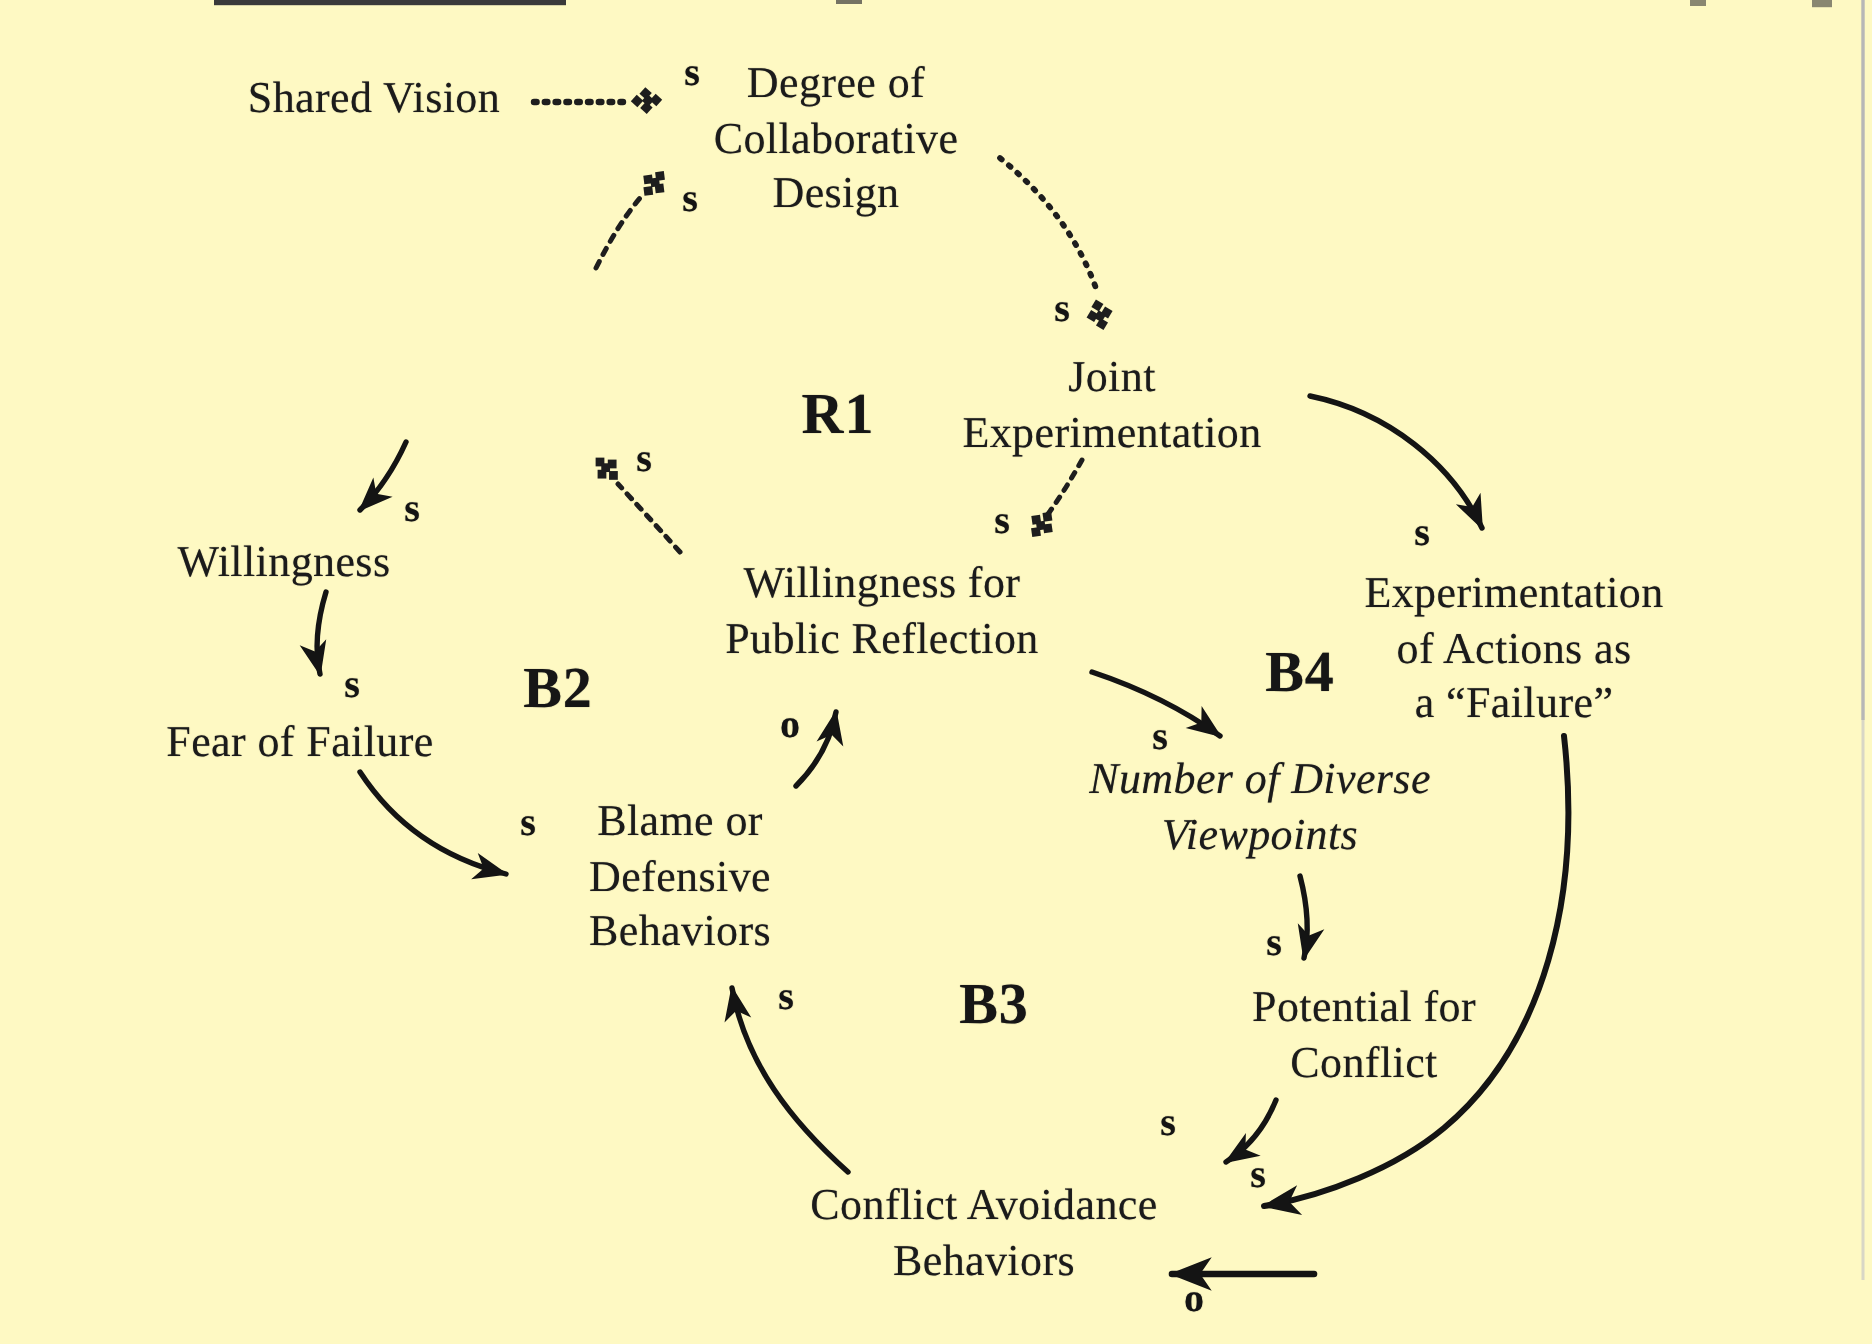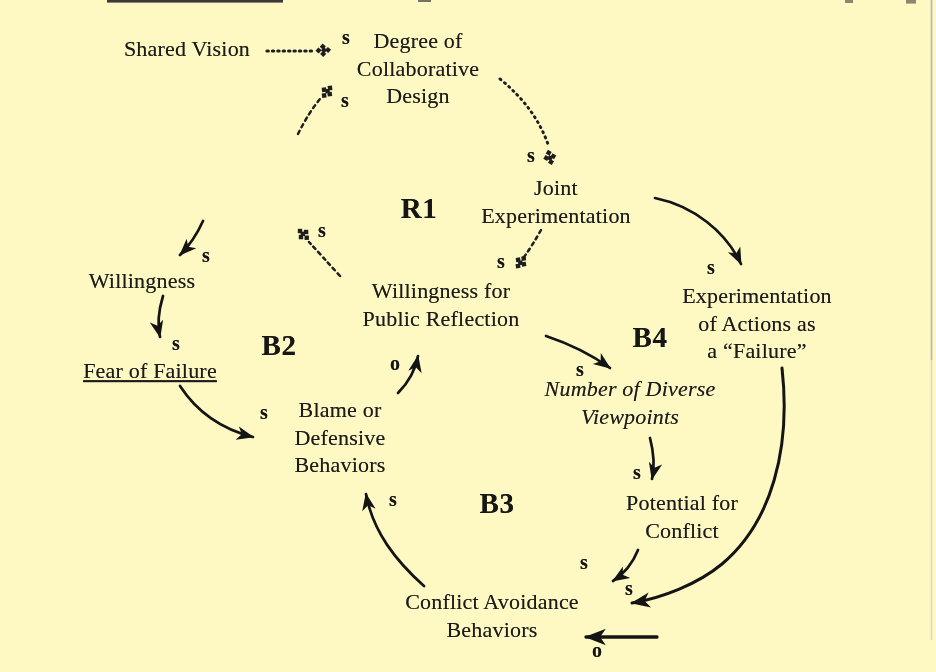--- a/index.html
+++ b/index.html
@@ -87,21 +87,21 @@
     </g>
   </svg>
 
   <div class="node" style="left:187px;top:49px;">Shared Vision</div>
   <div class="node" style="left:418px;top:69px;text-align:center;">Degree of
 Collaborative
 Design</div>
   <div class="node" style="left:556px;top:202px;">Joint
 Experimentation</div>
   <div class="node" style="left:142px;top:281px;">Willingness</div>
-  <div class="node" style="left:150px;top:371px;text-decoration:underline;">Fear of Failure</div>
+  <div class="node" style="left:150px;top:371px;">Fear of Failure</div>
   <div class="node" style="left:441px;top:305px;">Willingness for
 Public Reflection</div>
   <div class="node" style="left:340px;top:438px;">Blame or
 Defensive
 Behaviors</div>
   <div class="node" style="left:757px;top:324px;">Experimentation
 of Actions as
 a “Failure”</div>
   <div class="node" style="left:630px;top:403px;font-style:italic;">Number of Diverse
 Viewpoints</div>

